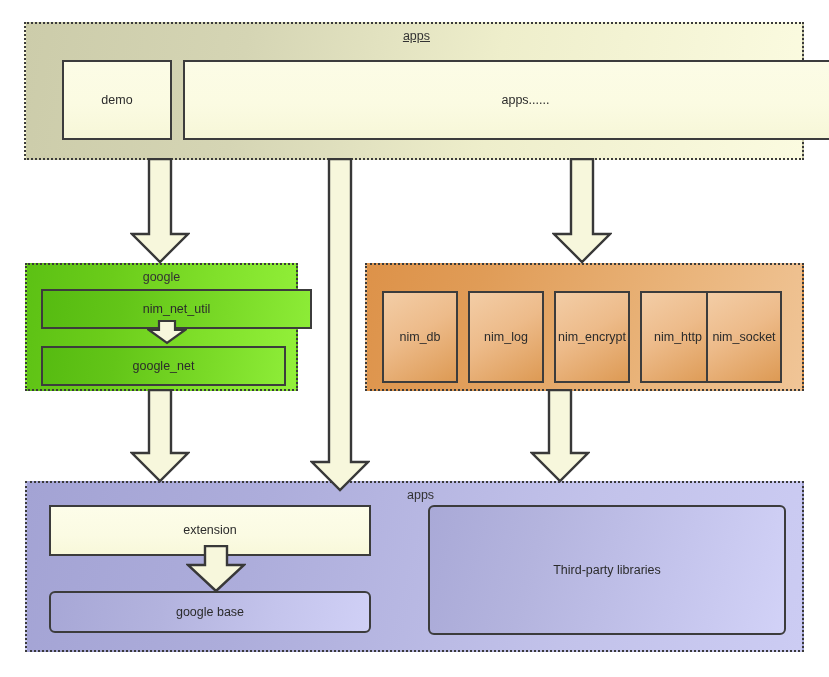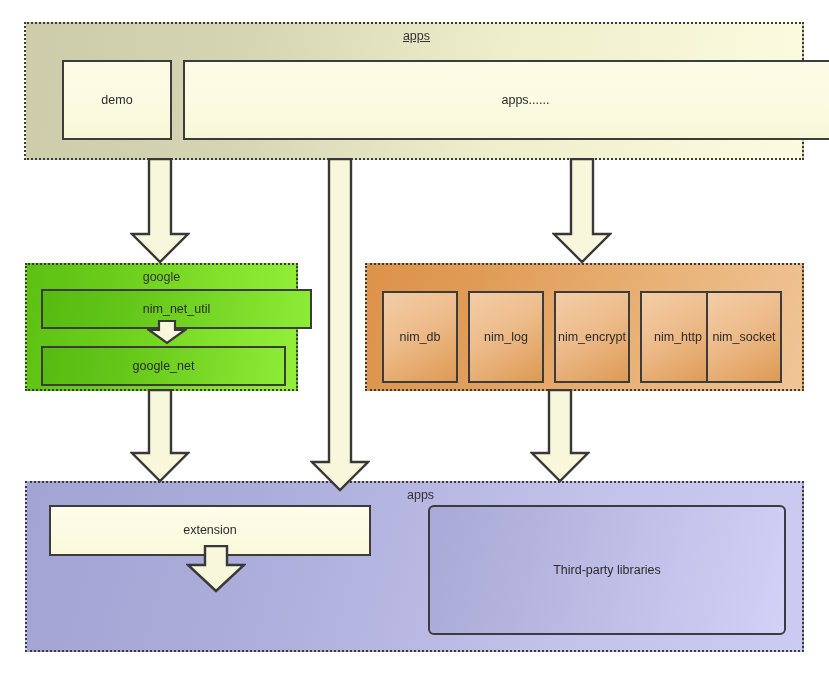--- a/index.html
+++ b/index.html
@@ -145,20 +145,21 @@
     <div class="box comm-box" id="nimdb-box">nim_db</div>
     <div class="box comm-box" id="nimlog-box">nim_log</div>
     <div class="box comm-box" id="nimhttp-box">nim_http</div>
     <div class="box comm-box" id="nimencrypt-box">nim_encrypt</div>
     <div class="box comm-box" id="nimsocket-box">nim_socket</div>
   </div>
 
   <div class="group" id="base-group">
     <div class="group-label" id="base-label">apps</div>
     <div class="box" id="extension-box">extension</div>
+    <div class="box" id="googlebase-box">google base</div>
     <div class="box" id="thirdparty-box">Third-party libraries</div>
   </div>
 
   <div class="arrow" id="arrow-apps-network">
     <svg width="60" height="106" viewBox="0 0 60 106">
       <path class="arrow-body" d="M 19 1 L 41 1 L 41 76 L 58 76 L 30 104 L 2 76 L 19 76 Z"></path>
     </svg>
   </div>
 
   <div class="arrow" id="arrow-apps-base">

